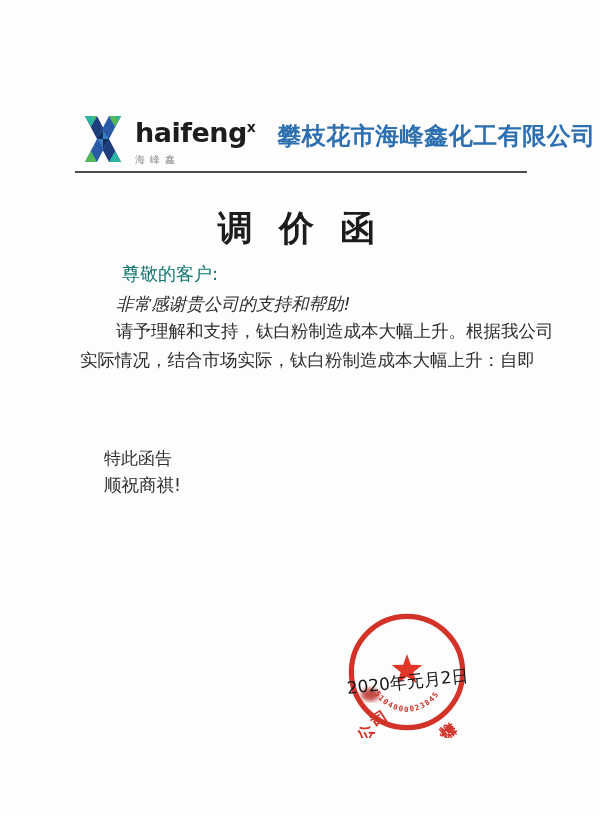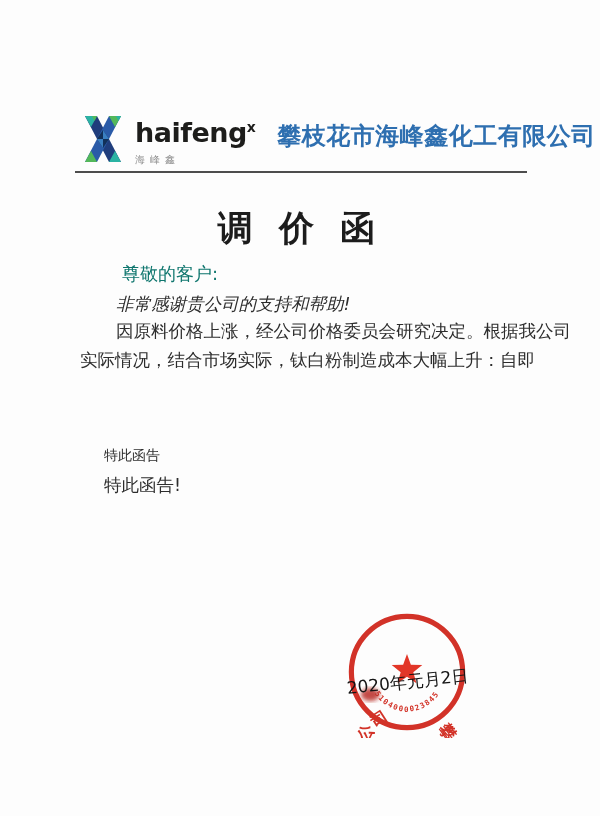--- a/index.html
+++ b/index.html
@@ -48,21 +48,21 @@
     font-size:35px;font-weight:bold;color:#1c1c1c;
     letter-spacing:7px;
     margin:0;
   }
   .line{white-space:nowrap;margin:0;}
   .salutation{position:absolute;left:80px;top:262px;font-size:18px;color:#0f766e;white-space:nowrap;margin-left:42px;}
   .thanks{position:absolute;left:116px;top:292px;font-size:17.5px;color:#2d2d2d;white-space:nowrap;font-style:italic;}
   .para{position:absolute;left:80px;top:319px;width:470px;font-size:17.5px;color:#2d2d2d;}
   .para .line{height:28.5px;}
   .para .line.first{text-indent:36px;}
-  .closing1{position:absolute;left:104px;top:447px;font-size:14px;color:#2d2d2d;white-space:nowrap;}
+  .closing1{position:absolute;left:104px;top:447px;font-size:17px;color:#2d2d2d;white-space:nowrap;}
   .closing2{position:absolute;left:104px;top:473px;font-size:17.5px;color:#2d2d2d;white-space:nowrap;}
   
   .seal{
     position:absolute;left:341px;top:606px;width:132px;height:132px;
     opacity:0.93;
   }
   .date{
     position:absolute;left:347px;top:677px;
     font-size:17px;color:#141414;font-weight:500;
     transform:rotate(-6deg);transform-origin:left center;
@@ -99,26 +99,26 @@
     </div>
   </div>
   <div class="header-rule"></div>
 
   <h1 class="title">调 价 函</h1>
 
   <div class="salutation line">尊敬的客户:</div>
   <div class="thanks line">非常感谢贵公司的支持和帮助!</div>
 
   <div class="para">
-    <div class="line first">因原料价格上涨，经公司价格委员会研究决定。根据我公司</div>
+    <div class="line first">请予理解和支持，钛白粉制造成本大幅上升。根据我公司</div>
     <div class="line">实际情况，结合市场实际，钛白粉制造成本大幅上升：自即</div>
   </div>
 
   <div class="closing1 line">特此函告</div>
-  <div class="closing2 line">特此函告!</div>
+  <div class="closing2 line">顺祝商祺!</div>
 
   <svg class="seal" viewBox="0 0 140 140" aria-hidden="true">
     <defs>
       <path id="ringPath" d="M 70 117 A 47 47 0 1 1 69.99 117"></path>
       <path id="numPath" d="M 30 72 A 40 40 0 0 0 110 72"></path>
       <filter id="smudge">
           <feGaussianBlur stdDeviation="2.2"></feGaussianBlur>
         </filter>
     </defs>
     <circle cx="70" cy="70" r="59" fill="none" stroke="#cf2318" stroke-width="5.5"></circle>

